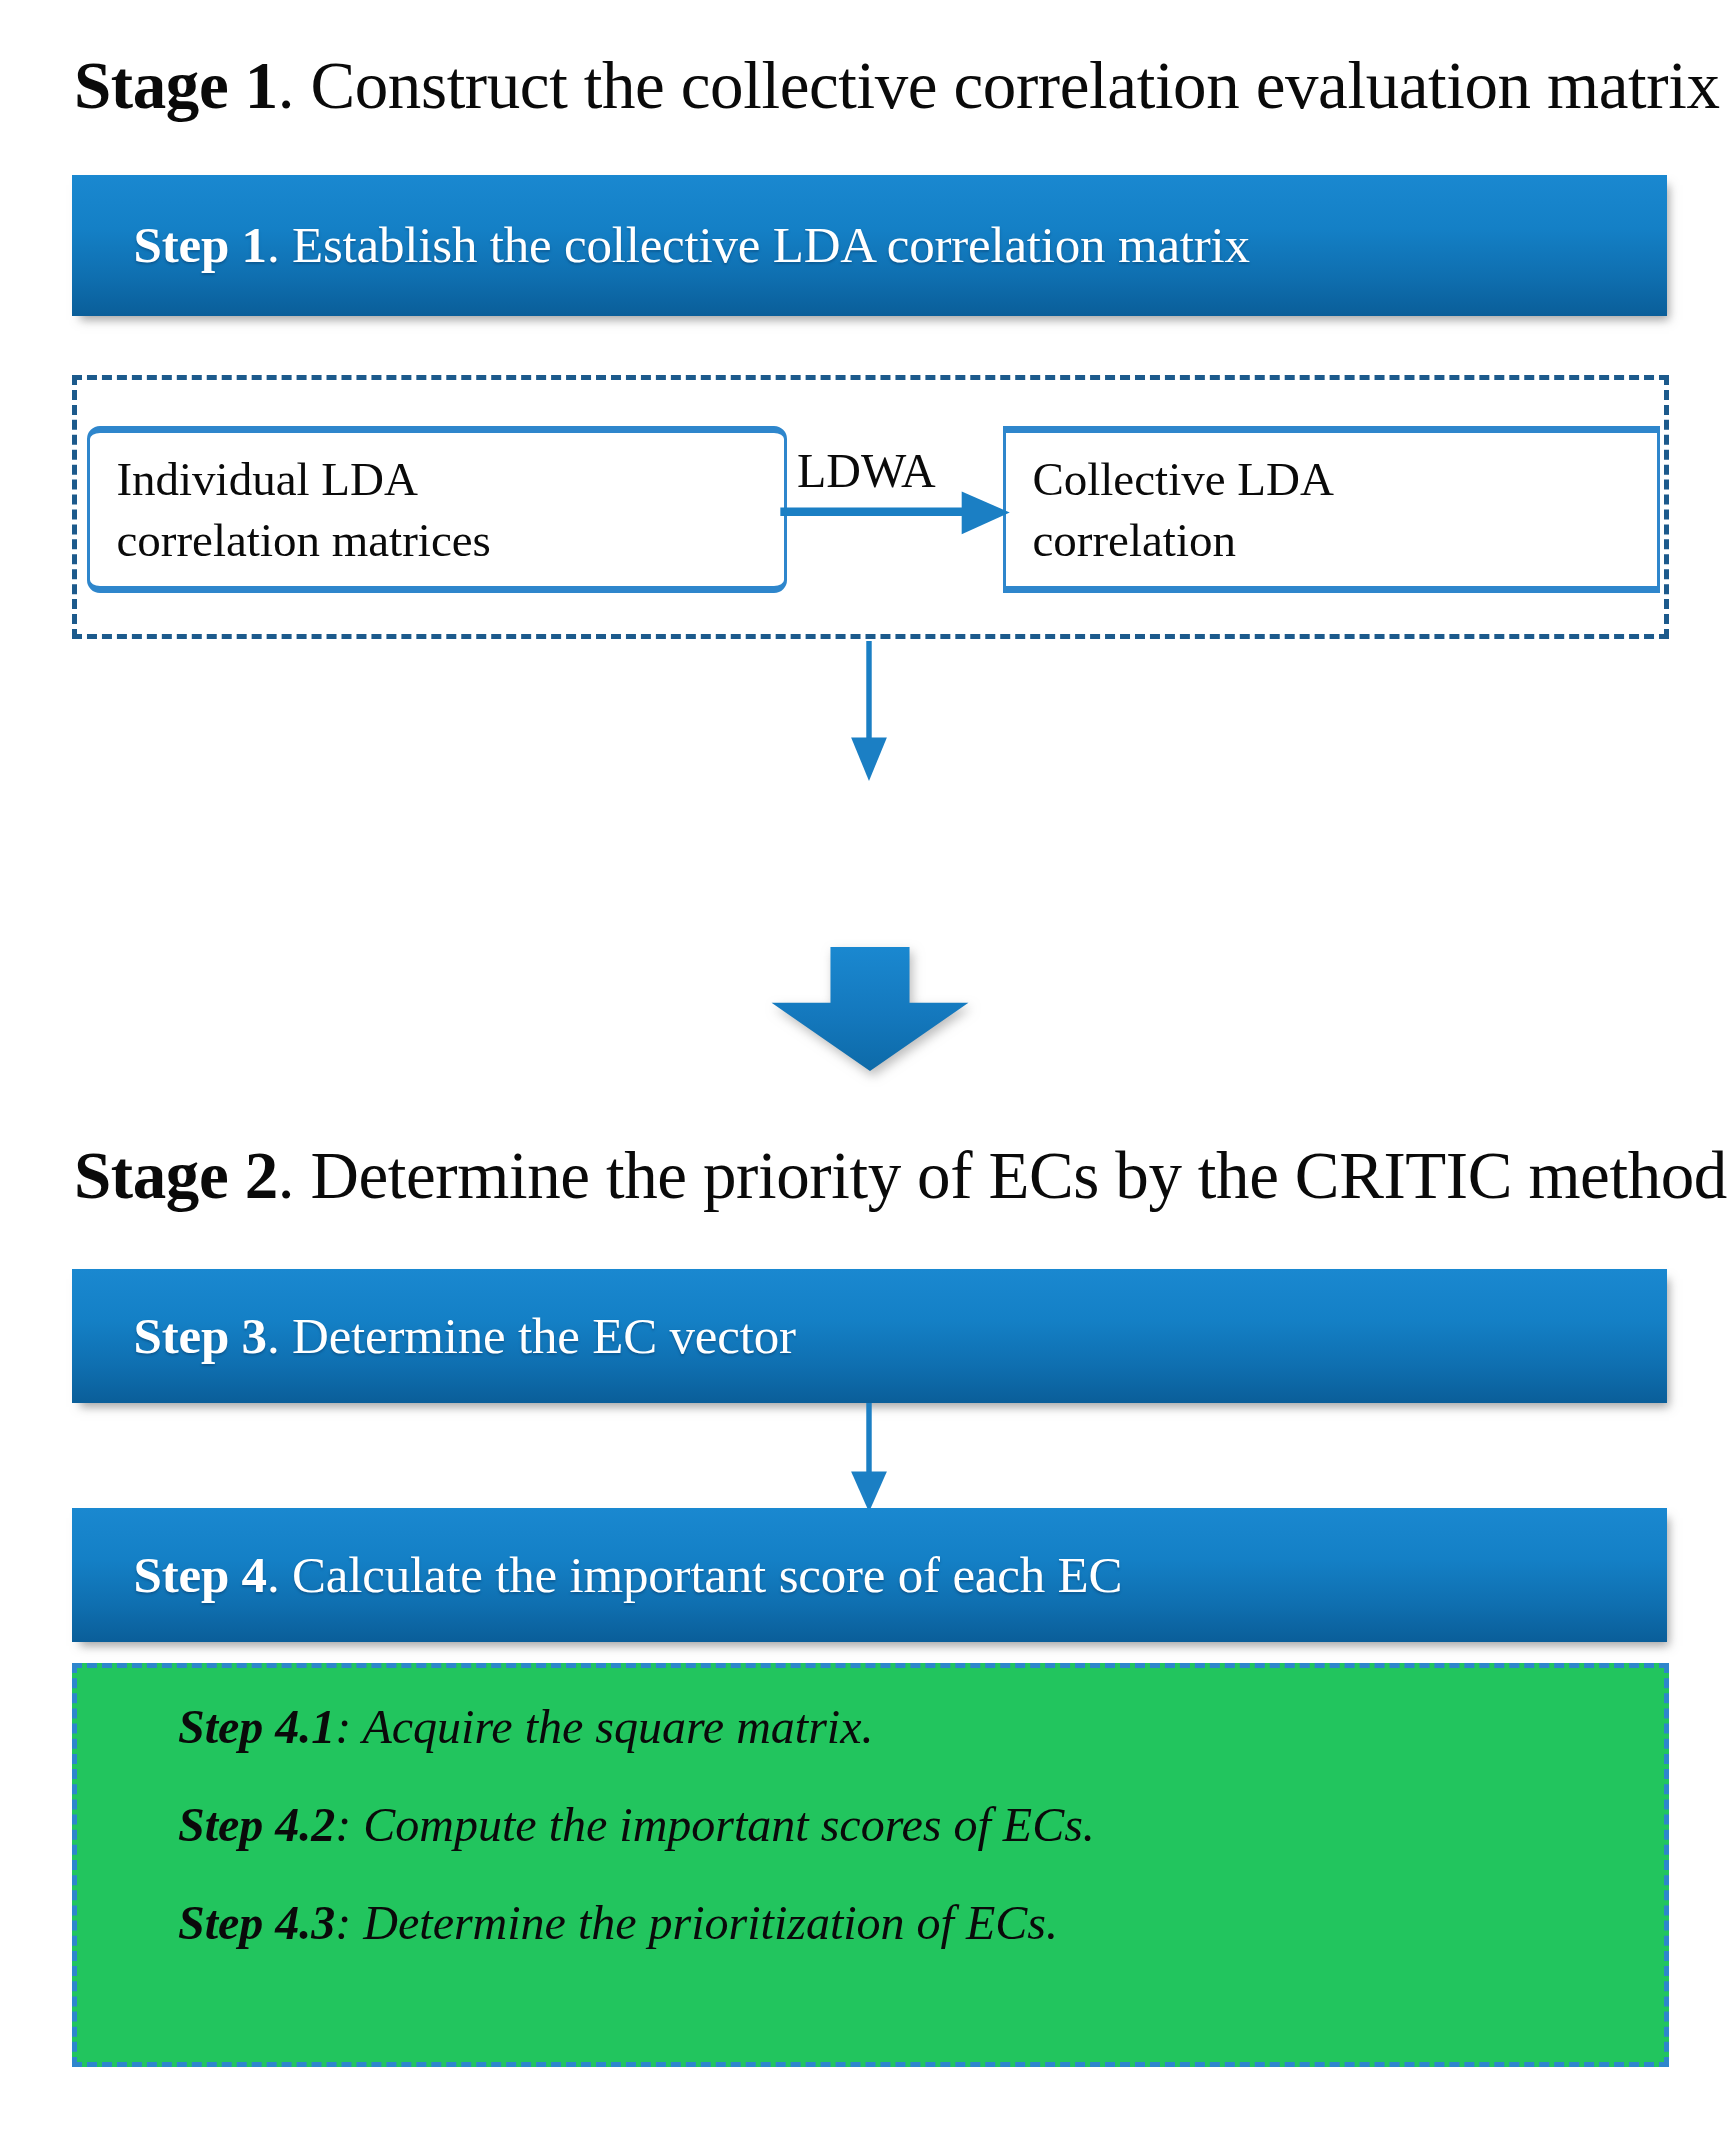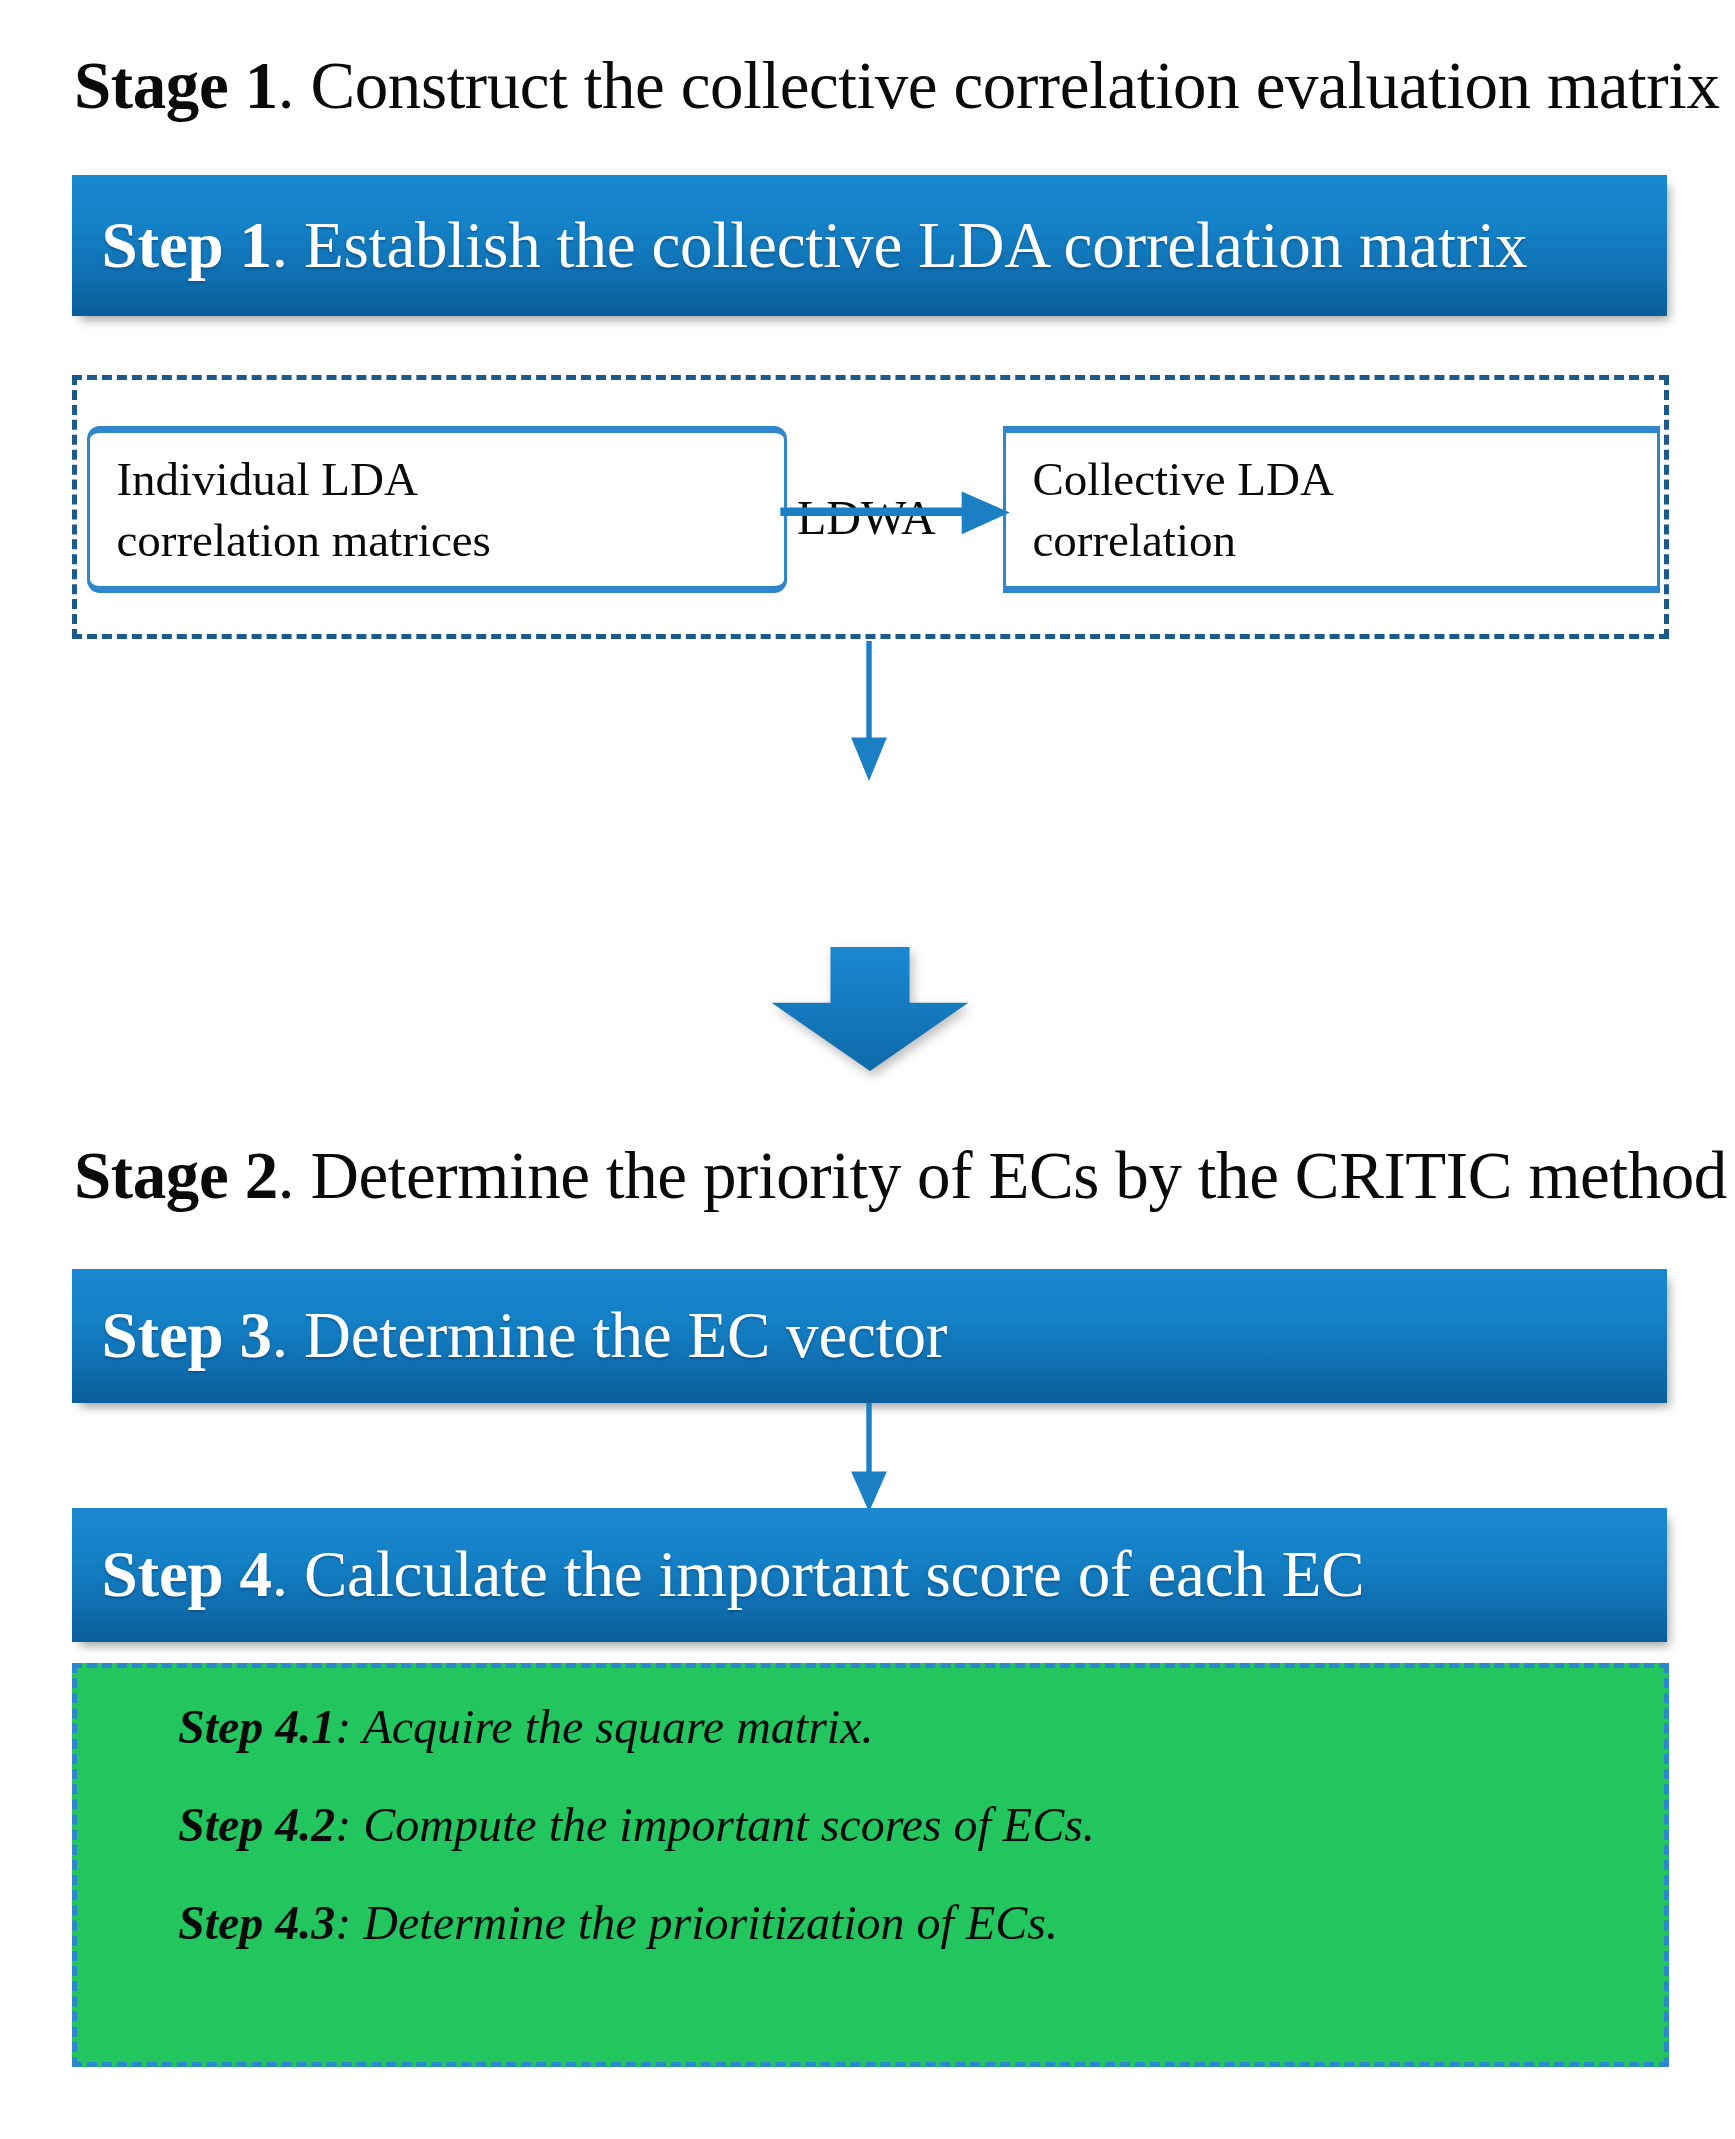--- a/index.html
+++ b/index.html
@@ -46,26 +46,27 @@
         #1a88d0 0%,
         #1480c6 38%,
         #0f6fb0 72%,
         #0a5e99 100%);
     box-shadow: 4.7px 7px 9.3px -3.1px rgba(90,90,90,0.55);
     display: flex;
     align-items: center;
   }
   .step-bar .step-bar-text {
     color: #ffffff;
-    font-size: 65px;
+    font-size: 51px;
     line-height: 1.1;
     white-space: nowrap;
     padding-left: 29.5px;
     text-shadow: 0 1.6px 2.3px rgba(0,40,80,0.35);
     letter-spacing: -0.2px;
+    margin-left: 32px;
   }
   .step-bar .step-bar-text b { font-weight: 700; }
 
   #step1-bar { left: 72px; top: 175px;  width: 1595px; height: 141px; }
   #step2-bar { left: 72px; top: 777px; width: 1595px; height: 141px; }
   #step3-bar { left: 72px; top: 1269px; width: 1595px; height: 134px; }
   #step4-bar { left: 72px; top: 1508px; width: 1595px; height: 134px; }
 
   
   #lda-group {
@@ -101,21 +102,20 @@
   #lda-box-collective { left: 1003px; top: 426px; width: 657px; height: 167px; }
 
   
   #ldwa-label {
     position: absolute;
     left: 797px;
     top: 443px;
     font-size: 48px;
     color: #0a0a0a;
     white-space: nowrap;
-    margin-top: 47px;
   }
 
   
   #ldwa-arrow {
     position: absolute;
     left: 777px;
     top: 490px;
     width: 233px;
     height: 62px;
   }

